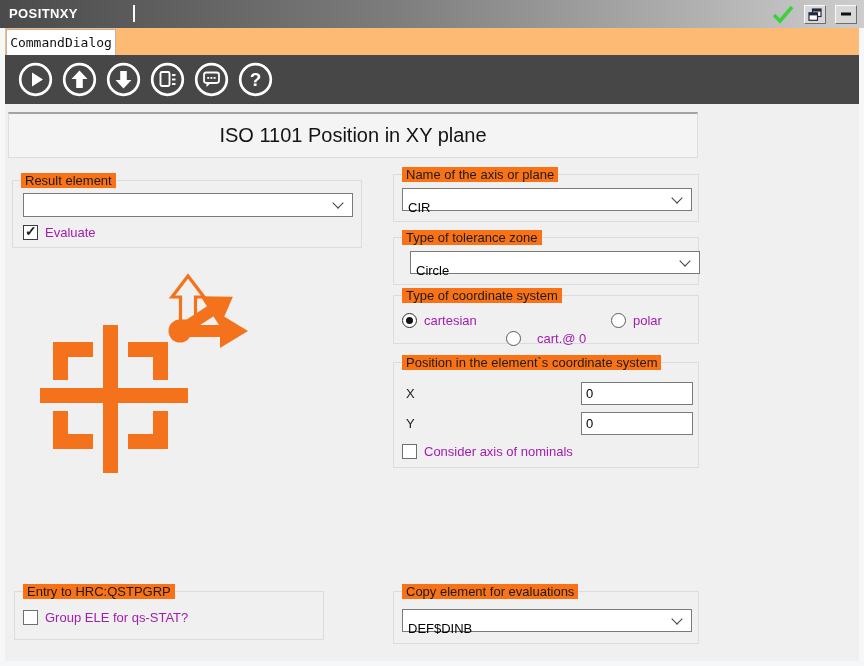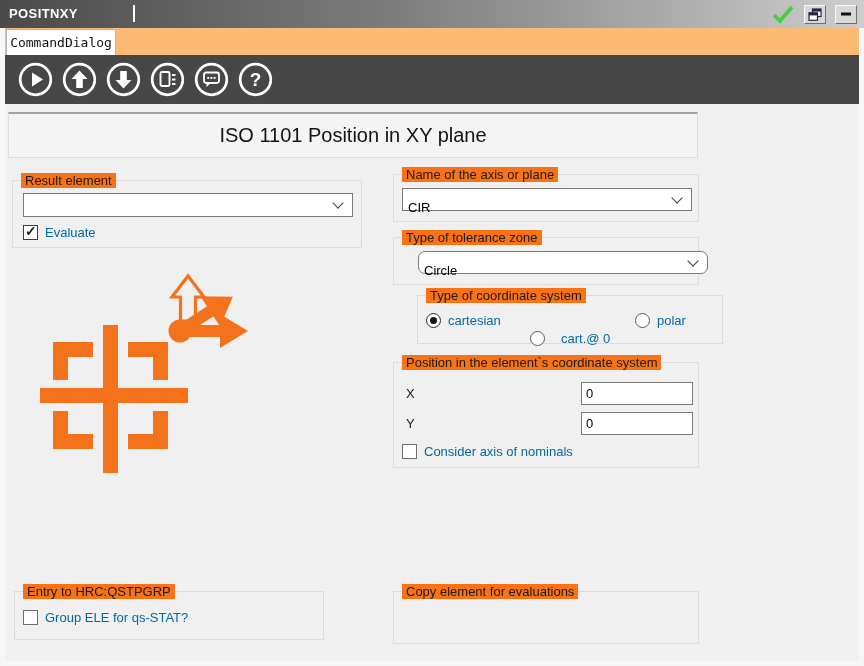--- a/index.html
+++ b/index.html
@@ -47,21 +47,21 @@
               font-size:13px; color:#1b1b1b; white-space:nowrap; }
 
   
   .combo { position:absolute; background:#fff; border:1px solid #7a7a7a; font-size:13px;
            color:#000; display:flex; align-items:center; padding:16px 24px 0 5px; cursor:default; }
   .chev { position:absolute; right:10px; top:50%; margin-top:-6px; width:8px; height:8px;
           border-right:1.7px solid #414141; border-bottom:1.7px solid #414141; transform:rotate(45deg); }
   .textinput { position:absolute; background:#fff; border:1px solid #7a7a7a; font-size:13px;
                color:#000; padding:0 4px; font-family:"Liberation Sans", sans-serif; }
   .checkrow { position:absolute; display:flex; align-items:center; gap:7px;
-              font-size:13px; color:#0369a1; white-space:nowrap; }
+              font-size:13px; color:#a21caf; white-space:nowrap; }
   .checkbox { width:15px; height:15px; background:#fff; border:1px solid #6e6e6e; position:relative; flex:none; }
   .checkbox.checked { border-color:#3c3c3c; }
   .checkbox.checked::after { content:"✓"; position:absolute; left:1px; top:-3px;
                              font-size:14px; font-weight:bold; color:#1f1f1f; }
   .radio { width:15px; height:15px; background:#fff; border:1px solid #5a5a5a; border-radius:50%;
            position:relative; flex:none; }
   .radio.selected { border-color:#2d2d2d; }
   .radio.selected::after { content:""; position:absolute; left:3px; top:3px; width:7px; height:7px;
                            border-radius:50%; background:#141414; }
   .plainlabel { position:absolute; font-size:13px; color:#1b1b1b; }
@@ -181,27 +181,27 @@
   <div class="groupbox" style="left:393px; top:174px; width:306px; height:48px;">
     <span class="gb-label">Name of the axis or plane</span>
     <div class="combo" style="left:8px; top:13px; width:290px; height:23px;">
       <span>CIR</span>
       <span class="chev"></span>
     </div>
   </div>
 
   <div class="groupbox" style="left:393px; top:237px; width:306px; height:48px;">
     <span class="gb-label">Type of tolerance zone</span>
-    <div class="combo" style="left:24px; top:13px; width:290px; height:23px;border-radius:7px;">
+    <div class="combo" style="left:16px; top:13px; width:290px; height:23px;">
       <span>Circle</span>
       <span class="chev"></span>
     </div>
   </div>
 
-  <div class="groupbox" style="left:393px; top:295px; width:306px; height:49px;margin-left:24px;">
+  <div class="groupbox" style="left:393px; top:295px; width:306px; height:49px;">
     <span class="gb-label">Type of coordinate system</span>
     <div class="checkrow" style="left:8px; top:17px;">
       <span class="radio selected"></span>
       <span>cartesian</span>
     </div>
     <div class="checkrow" style="left:112px; top:35px;gap:16px;">
       <span class="radio"></span>
       <span>cart.@ 0</span>
     </div>
     <div class="checkrow" style="left:217px; top:17px;">
@@ -225,15 +225,19 @@
   <div class="groupbox" style="left:14px; top:591px; width:310px; height:49px;">
     <span class="gb-label">Entry to HRC:QSTPGRP</span>
     <div class="checkrow" style="left:8px; top:18px;">
       <span class="checkbox"></span>
       <span>Group ELE for qs-STAT?</span>
     </div>
   </div>
 
   <div class="groupbox" style="left:393px; top:591px; width:306px; height:53px;">
     <span class="gb-label">Copy element for evaluations</span>
+    <div class="combo" style="left:8px; top:17px; width:290px; height:23px;">
+      <span>DEF$DINB</span>
+      <span class="chev"></span>
+    </div>
   </div>
 
 </div>
 
 </body></html>

